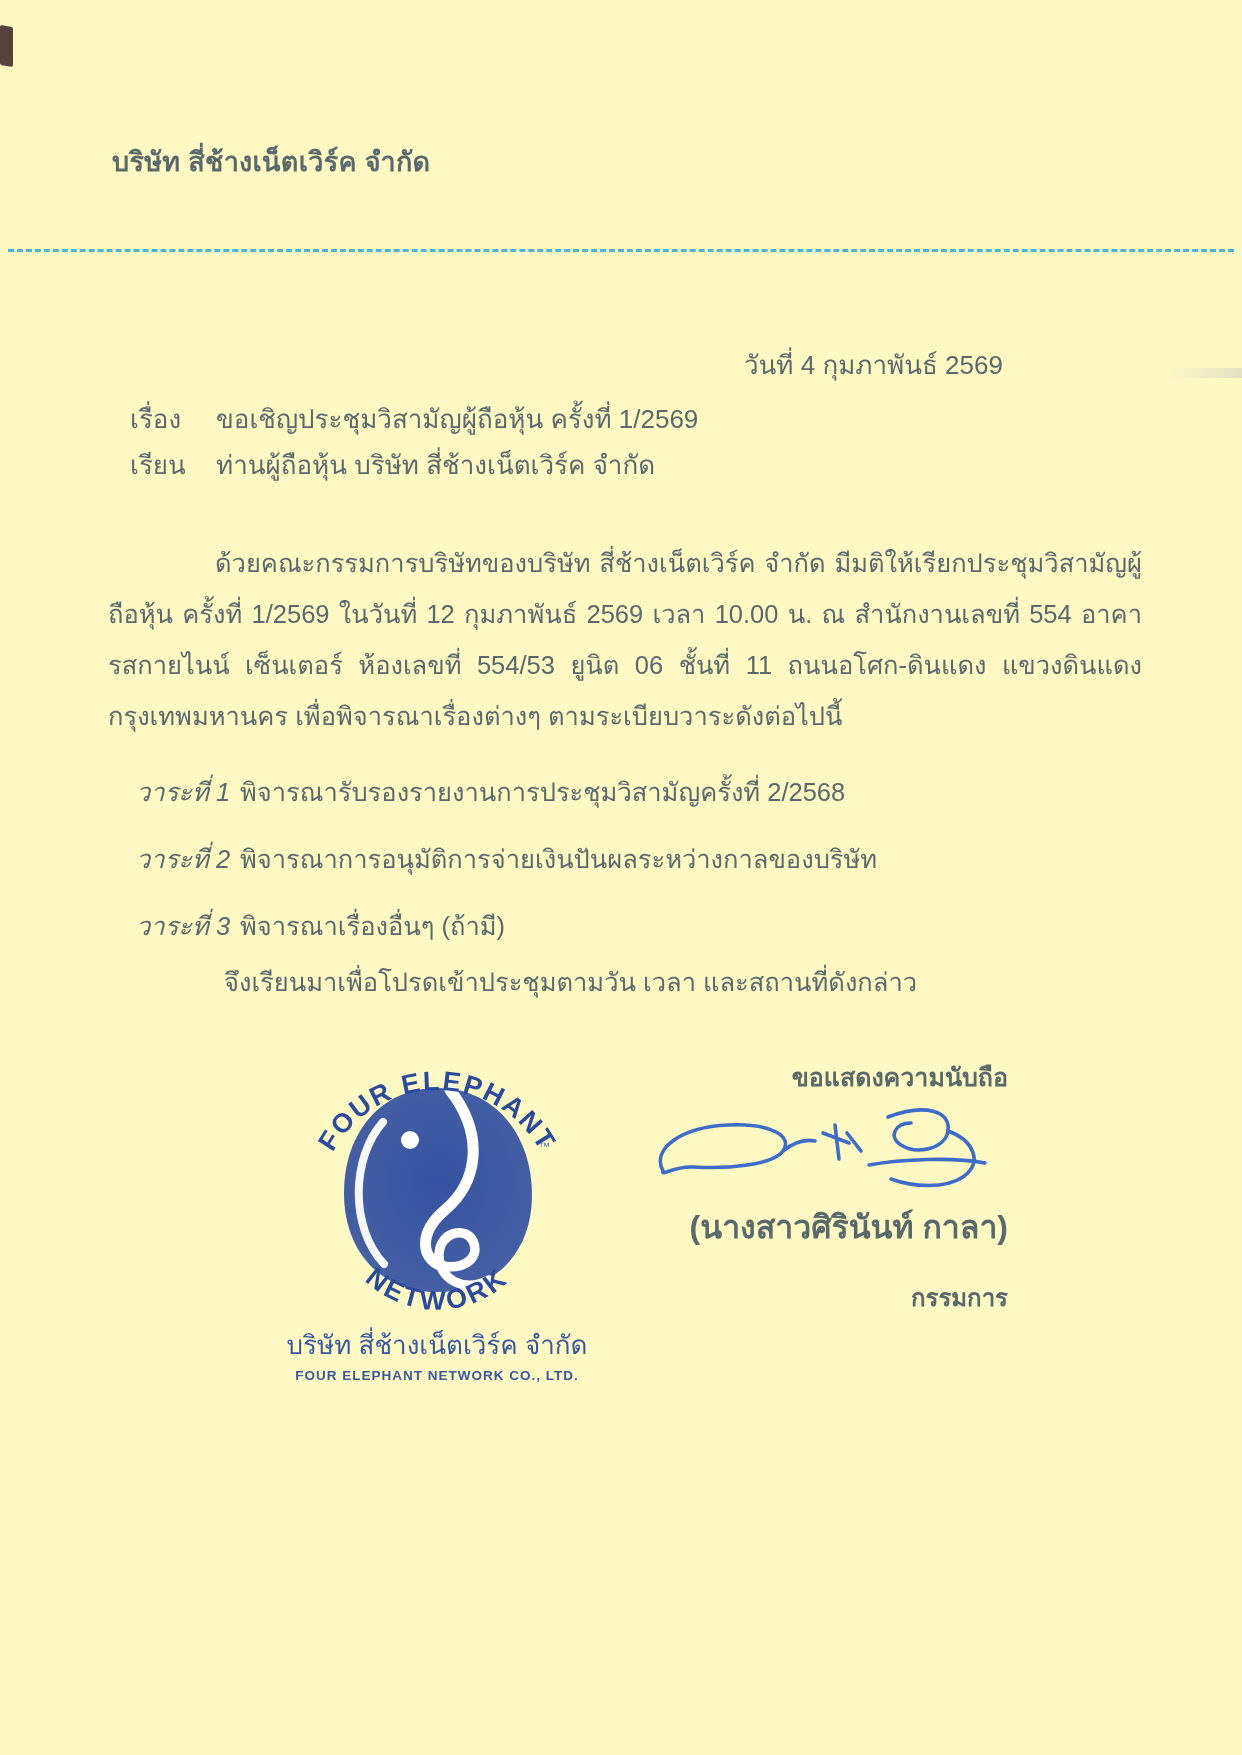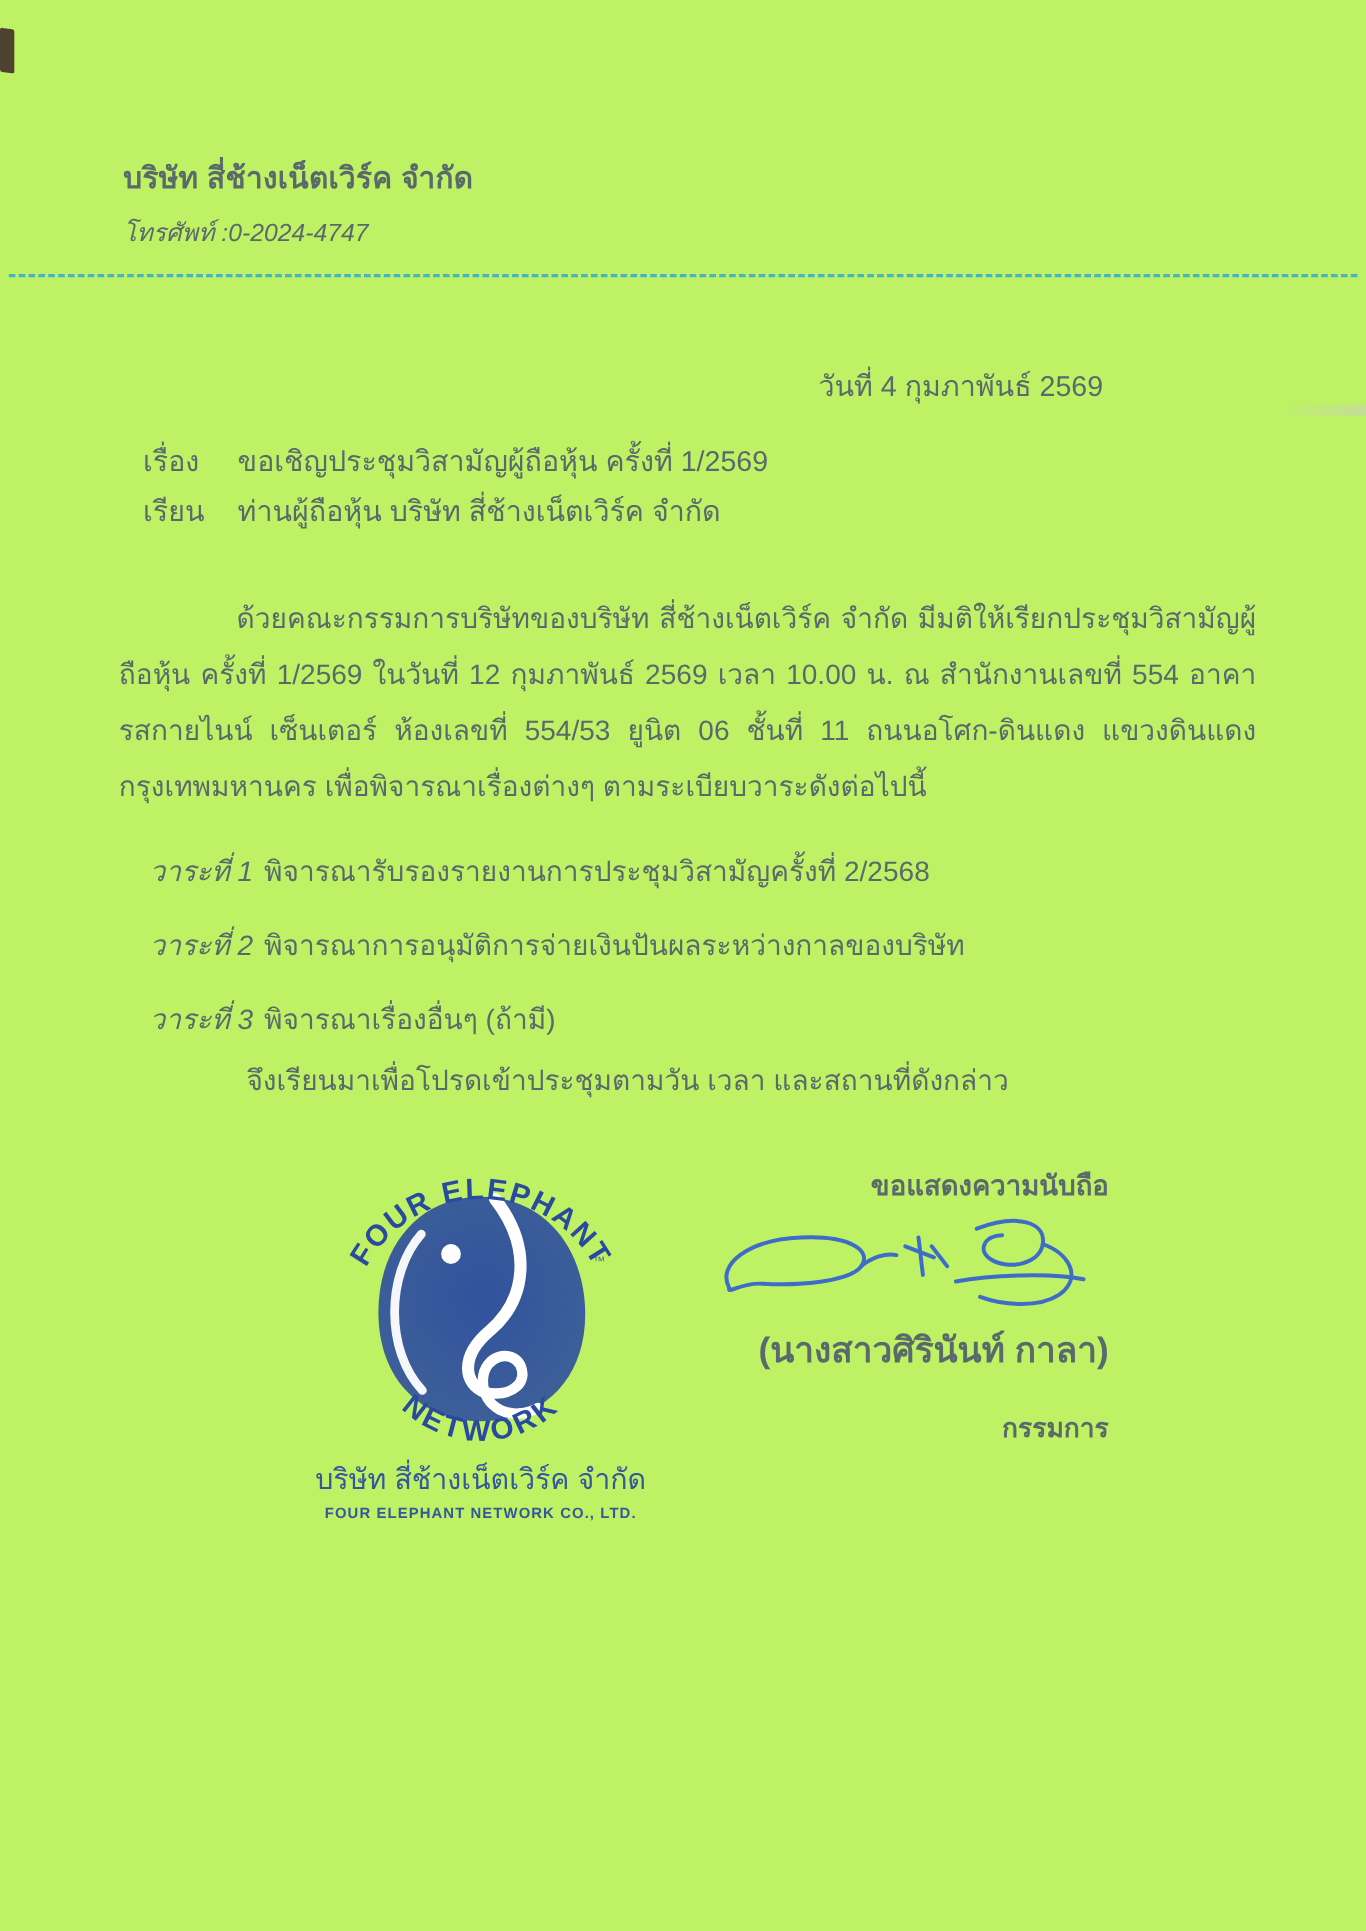--- a/index.html
+++ b/index.html
@@ -1,38 +1,38 @@
 <!DOCTYPE html>
 <html><head>
 <meta charset="utf-8">
 <style>
   html,body{margin:0;padding:0;background:#e8e8e8;}
   .page{
     position:relative;
     width:1242px;height:1755px;
     margin:0 auto;
-    background:#bef264;
+    background:#fef9c3;
     font-family:"Liberation Sans","DejaVu Sans",sans-serif;
     color:#5a6a6c;
     overflow:hidden;
   }
   
   .artifact{
     position:absolute;left:0;top:26px;width:13px;height:40px;
     background:#3a2226;transform:skewY(8deg);opacity:.85;border-radius:2px;
   }
   .letterhead{position:absolute;left:112px;top:140px;right:90px;}
   .lh-name{font-size:27px;font-weight:bold;letter-spacing:.3px;}
   .lh-address{font-size:22.5px;margin-top:18px;}
   .lh-phone{font-size:22.5px;font-style:italic;margin-top:10px;}
   .separator{
     position:absolute;left:8px;right:8px;top:249px;
     border-top:3px dashed #2fa9dd;opacity:.85;
   }
-  .date-line{position:absolute;left:744px;top:330px;font-size:26px;text-align:center;}
+  .date-line{position:absolute;left:744px;top:344px;font-size:26px;text-align:center;}
   .subject-row{position:absolute;left:130px;display:flex;font-size:26px;}
   .subject-row .lbl{width:86px;flex:none;}
   .row-subject{top:398px;}
   .row-to{top:444px;}
   .body-par{
     position:absolute;left:108px;right:100px;top:538px;
     font-size:25.5px;line-height:51px;text-indent:107px;
     text-align:justify;
   }
   .agenda{position:absolute;left:136px;top:772px;right:140px;}
@@ -63,21 +63,20 @@
 </head>
 <body>
 
 <div class="page">
 
   <div class="artifact"></div>
   <div class="smudge"></div>
 
   <div class="letterhead">
     <div class="lh-name">บริษัท สี่ช้างเน็ตเวิร์ค จำกัด</div>
-    <div class="lh-phone">โทรศัพท์ :0-2024-4747</div>
   </div>
 
   <div class="separator"></div>
 
   <div class="date-line">วันที่ 4 กุมภาพันธ์ 2569</div>
 
   <div class="subject-row row-subject">
     <span class="lbl">เรื่อง</span>
     <span>ขอเชิญประชุมวิสามัญผู้ถือหุ้น ครั้งที่ 1/2569</span>
   </div>

